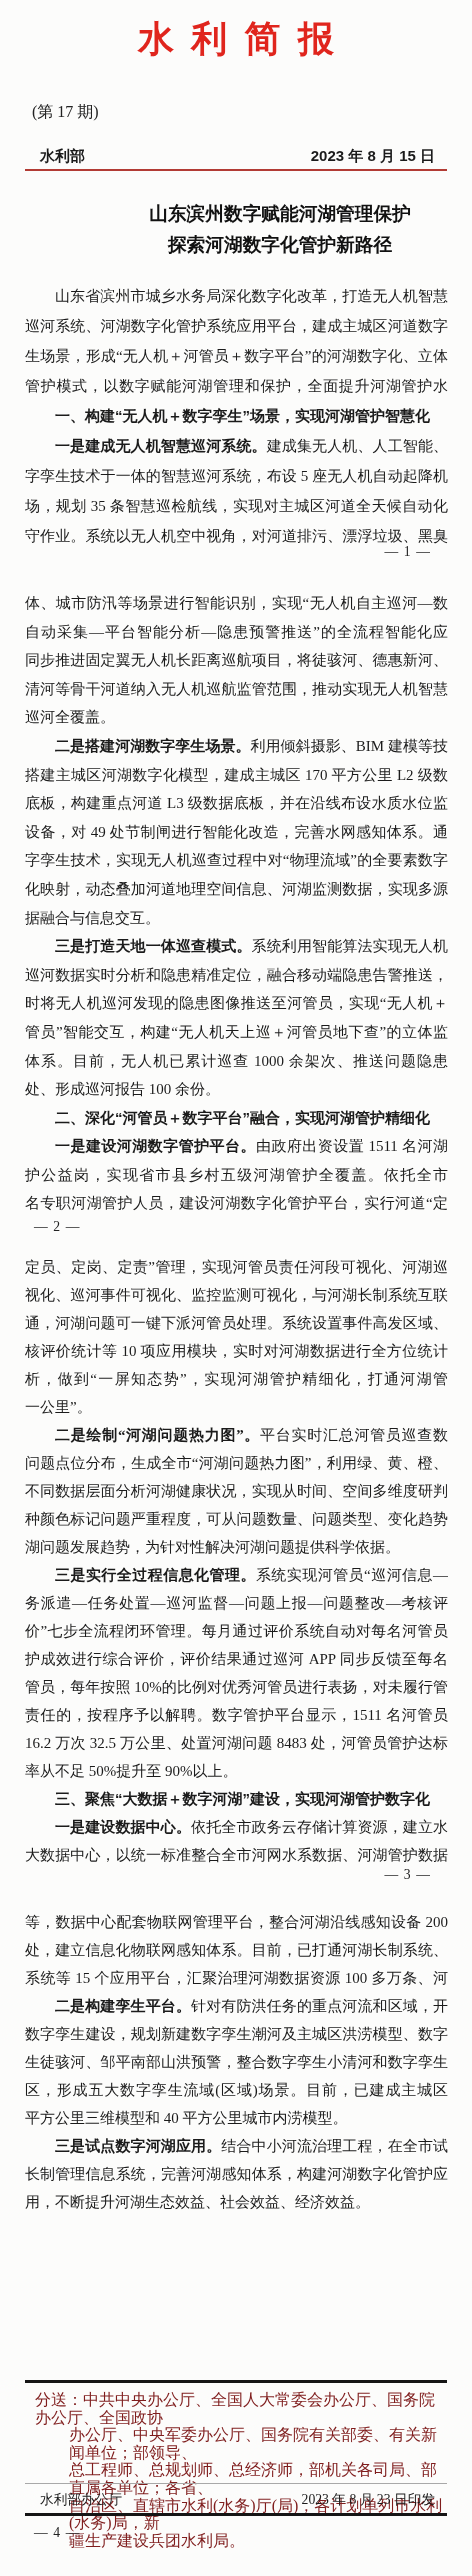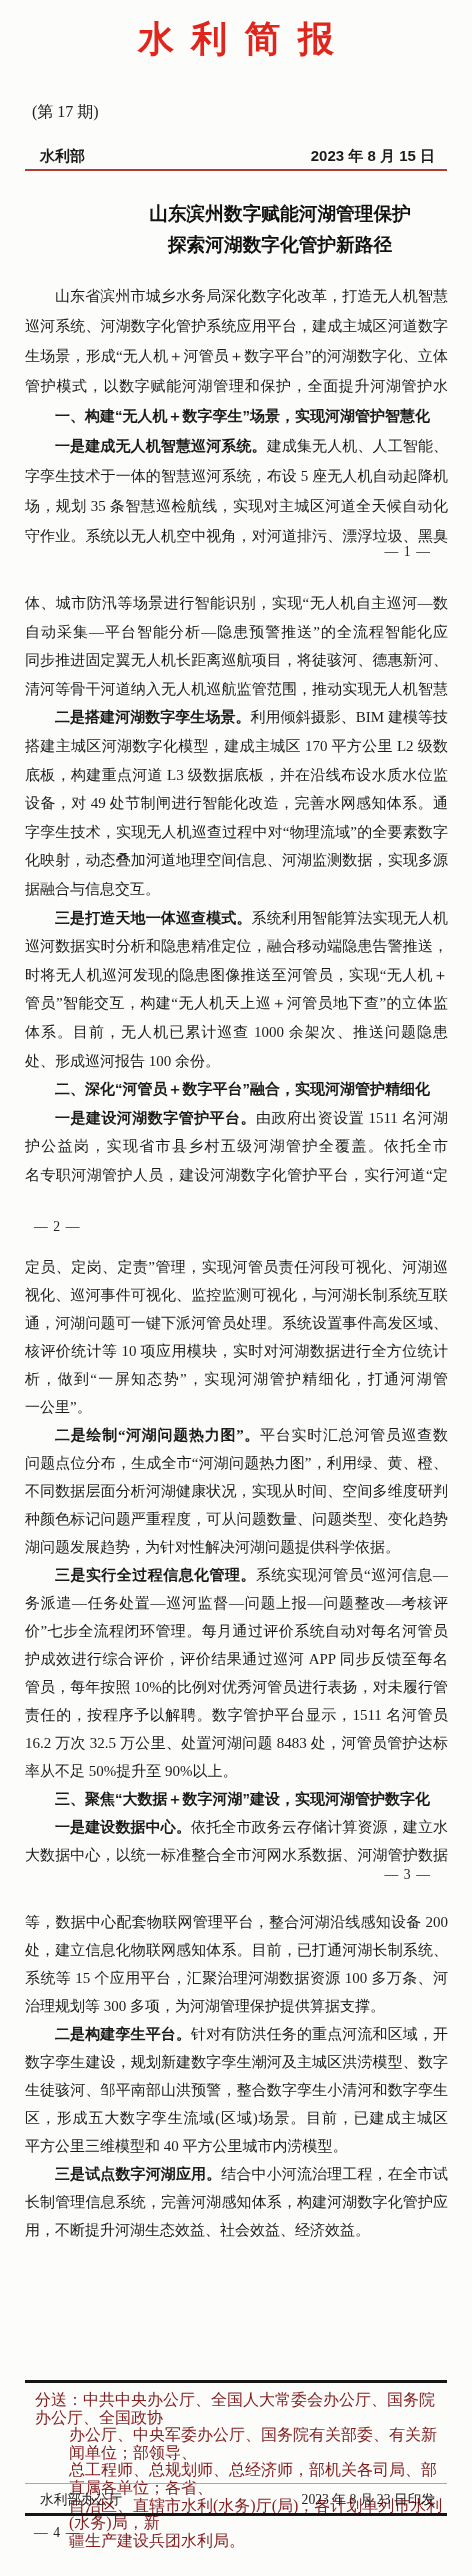--- a/index.html
+++ b/index.html
@@ -97,20 +97,21 @@
       <div class="ln">场，规划 35 条智慧巡检航线，实现对主城区河道全天候自动化值</div>
       <div class="ln">守作业。系统以无人机空中视角，对河道排污、漂浮垃圾、黑臭水</div>
     </div>
   <div class="pnum right" style="top:544px">— 1 —</div>
 
   <div class="body" style="top:589px;--pitch:28.6px">
       <div class="ln">体、城市防汛等场景进行智能识别，实现“无人机自主巡河—数据</div>
       <div class="ln">自动采集—平台智能分析—隐患预警推送”的全流程智能化应用。</div>
       <div class="ln">同步推进固定翼无人机长距离巡航项目，将徒骇河、德惠新河、小</div>
       <div class="ln">清河等骨干河道纳入无人机巡航监管范围，推动实现无人机智慧</div>
+      <div class="ln end">巡河全覆盖。</div>
       <div class="ln ind"><b>二是搭建河湖数字孪生场景。</b>利用倾斜摄影、BIM 建模等技术</div>
       <div class="ln">搭建主城区河湖数字化模型，建成主城区 170 平方公里 L2 级数据</div>
       <div class="ln">底板，构建重点河道 L3 级数据底板，并在沿线布设水质水位监测</div>
       <div class="ln">设备，对 49 处节制闸进行智能化改造，完善水网感知体系。通过数</div>
       <div class="ln">字孪生技术，实现无人机巡查过程中对“物理流域”的全要素数字</div>
       <div class="ln">化映射，动态叠加河道地理空间信息、河湖监测数据，实现多源数</div>
       <div class="ln end">据融合与信息交互。</div>
       <div class="ln ind"><b>三是打造天地一体巡查模式。</b>系统利用智能算法实现无人机</div>
       <div class="ln">巡河数据实时分析和隐患精准定位，融合移动端隐患告警推送，实</div>
       <div class="ln">时将无人机巡河发现的隐患图像推送至河管员，实现“无人机＋河</div>
@@ -147,21 +148,20 @@
       <div class="ln ind hd end">三、聚焦“大数据＋数字河湖”建设，实现河湖管护数字化</div>
       <div class="ln ind"><b>一是建设数据中心。</b>依托全市政务云存储计算资源，建立水务</div>
       <div class="ln">大数据中心，以统一标准整合全市河网水系数据、河湖管护数据</div>
     </div>
   <div class="pnum right" style="top:1867px">— 3 —</div>
 
   <div class="body" style="top:1908px;--pitch:28px">
       <div class="ln">等，数据中心配套物联网管理平台，整合河湖沿线感知设备 200 余</div>
       <div class="ln">处，建立信息化物联网感知体系。目前，已打通河湖长制系统、水文</div>
       <div class="ln">系统等 15 个应用平台，汇聚治理河湖数据资源 100 多万条、河道</div>
-      <div class="ln end">治理规划等 300 多项，为河湖管理保护提供算据支撑。</div>
       <div class="ln ind"><b>二是构建孪生平台。</b>针对有防洪任务的重点河流和区域，开展</div>
       <div class="ln">数字孪生建设，规划新建数字孪生潮河及主城区洪涝模型、数字孪</div>
       <div class="ln">生徒骇河、邹平南部山洪预警，整合数字孪生小清河和数字孪生灌</div>
       <div class="ln">区，形成五大数字孪生流域(区域)场景。目前，已建成主城区 170</div>
       <div class="ln end">平方公里三维模型和 40 平方公里城市内涝模型。</div>
       <div class="ln ind"><b>三是试点数字河湖应用。</b>结合中小河流治理工程，在全市试点</div>
       <div class="ln">长制管理信息系统，完善河湖感知体系，构建河湖数字化管护应</div>
       <div class="ln end">用，不断提升河湖生态效益、社会效益、经济效益。</div>
     </div>
 

